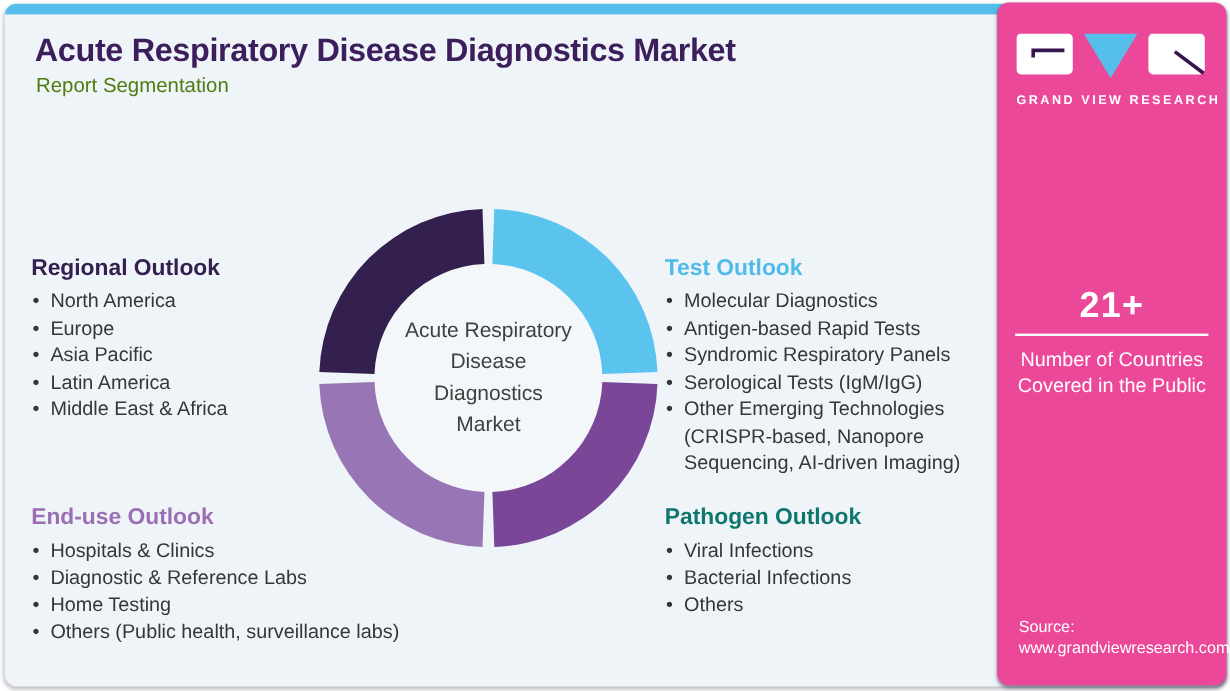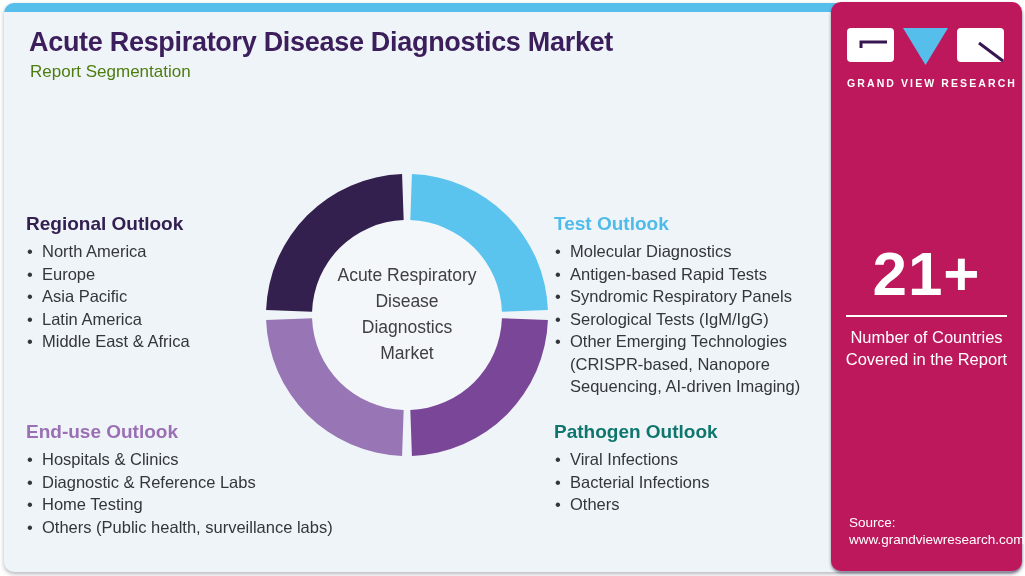--- a/index.html
+++ b/index.html
@@ -47,30 +47,30 @@
   
   .donut-wrap { position:absolute; left:258px; top:167px; width:290px; height:290px; }
   .donut-center {
     position:absolute; left:300px; top:259px; width:206px;
     text-align:center; font-size:17.5px; line-height:26px; color:#404040;
   }
 
   
   .sidebar {
     position:absolute; right:3px; top:2px; width:191px; height:569px;
-    background:#be185d; border-radius:10px; z-index:5;
+    background:#ec4899; border-radius:10px; z-index:5;
     box-shadow:0 2px 3px rgba(30,10,50,.5);
   }
   .logo { position:absolute; left:16px; top:26px; width:159px; text-align:center; }
   .logo-text {
     margin-top:5px; color:#ffffff; font-size:10.5px; font-weight:bold;
     letter-spacing:2.1px; white-space:nowrap;
   }
   .stat { position:absolute; left:0; top:236px; width:100%; text-align:center; color:#ffffff; }
-  .stat-value { font-size:62px; font-weight:bold; letter-spacing:1px; }
+  .stat-value { font-size:30px; font-weight:bold; letter-spacing:1px; }
   .stat-rule { border:0; border-top:2px solid #ffffff; margin:6px 15px 9px 15px; }
   .stat-label { font-size:16.5px; line-height:22px; padding:0 8px; }
   .source { position:absolute; left:18px; bottom:24px; color:#ffffff; }
   .source-label { font-size:13.5px; font-weight:normal; margin-bottom:2px; }
   .source-url { font-size:13.5px; }
 </style>
 </head>
 <body>
 
 <div class="stage">
@@ -151,21 +151,21 @@
 
         <rect x="110" y="0" width="47" height="34" rx="4" fill="#ffffff"></rect>
         <path d="M 132 15 L 156 33" stroke="#371550" stroke-width="3" fill="none"></path>
       </svg>
       <div class="logo-text">GRAND VIEW RESEARCH</div>
     </div>
 
     <div class="stat">
       <div class="stat-value">21+</div>
       <hr class="stat-rule">
-      <div class="stat-label">Number of Countries Covered in the Report</div>
+      <div class="stat-label">Number of Countries Covered in the Public</div>
     </div>
 
     <div class="source">
       <div class="source-label">Source:</div>
       <div class="source-url">www.grandviewresearch.com</div>
     </div>
 
   </div>
 </div>
 

